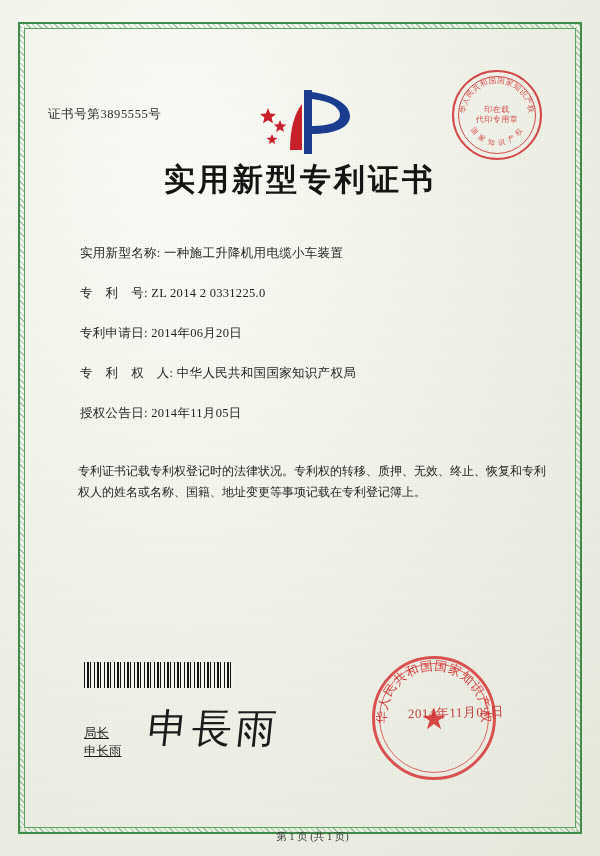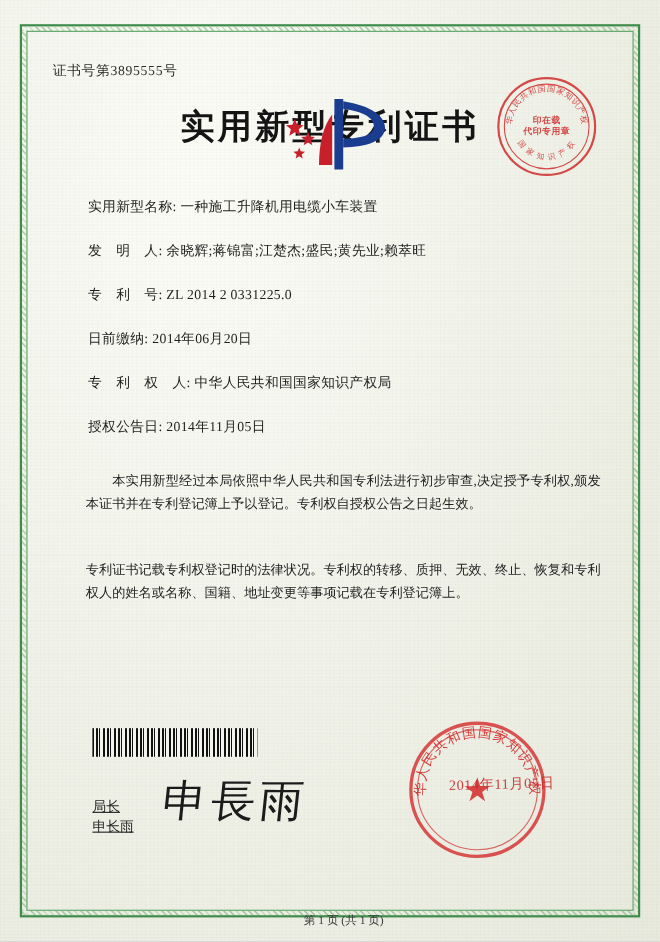--- a/index.html
+++ b/index.html
@@ -82,20 +82,21 @@
     top: 56px;
     right: 48px;
     bottom: 48px;
   }
 
   
   #cert-number {
     font-size: 12.5px;
     color: #2d2d2d;
     letter-spacing: 0.6px;
+    margin-top: 50px;
   }
 
   
   #logo {
     position: absolute;
     left: 198px;
     top: 28px;
     width: 120px;
     height: 76px;
   }
@@ -126,26 +127,25 @@
     position: absolute;
     left: 0;
     right: 0;
     top: 50%;
     transform: translateY(-50%);
     text-align: center;
     font-size: 8px;
     line-height: 10px;
     letter-spacing: 0.5px;
     font-family: "Liberation Serif", serif;
-    font-weight: bold;
   }
 
   
   #main-title {
-    margin-top: 21px;
+    margin-top: 36px;
     text-align: center;
     font-size: 31px;
     font-weight: bold;
     letter-spacing: 3px;
     color: #141414;
     font-family: "Liberation Serif", serif;
   }
 
   
   #fields {
@@ -335,43 +335,38 @@
     <div id="cert-number">证书号第3895555号</div>
 
     <div id="main-title">实用新型专利证书</div>
 
     <div id="fields">
       <div class="field-row">
         <span class="field-label">实用新型名称:</span>
         <span class="field-value">一种施工升降机用电缆小车装置</span>
       </div>
       <div class="field-row">
-        <span class="field-label">发　明　人:</span>
-        <span class="field-value">余晓辉;蒋锦富;江楚杰;盛民;黄先业;赖萃旺</span>
-      </div>
-      <div class="field-row">
         <span class="field-label">专　利　号:</span>
         <span class="field-value">ZL 2014 2 0331225.0</span>
       </div>
       <div class="field-row">
-        <span class="field-label">日前缴纳:</span>
+        <span class="field-label">专利申请日:</span>
         <span class="field-value">2014年06月20日</span>
       </div>
       <div class="field-row">
         <span class="field-label">专　利　权　人:</span>
         <span class="field-value">中华人民共和国国家知识产权局</span>
       </div>
       <div class="field-row">
         <span class="field-label">授权公告日:</span>
         <span class="field-value">2014年11月05日</span>
       </div>
     </div>
 
     <div id="body-text">
-      <p>本实用新型经过本局依照中华人民共和国专利法进行初步审查,决定授予专利权,颁发本证书并在专利登记簿上予以登记。专利权自授权公告之日起生效。</p>
       <p class="noindent">专利证书记载专利权登记时的法律状况。专利权的转移、质押、无效、终止、恢复和专利权人的姓名或名称、国籍、地址变更等事项记载在专利登记簿上。</p>
     </div>
 
     <div id="barcode"></div>
 
     <div id="signature-block">
       <div>局长</div>
       <div>申长雨</div>
     </div>
     <div id="signature-script">申長雨</div>

